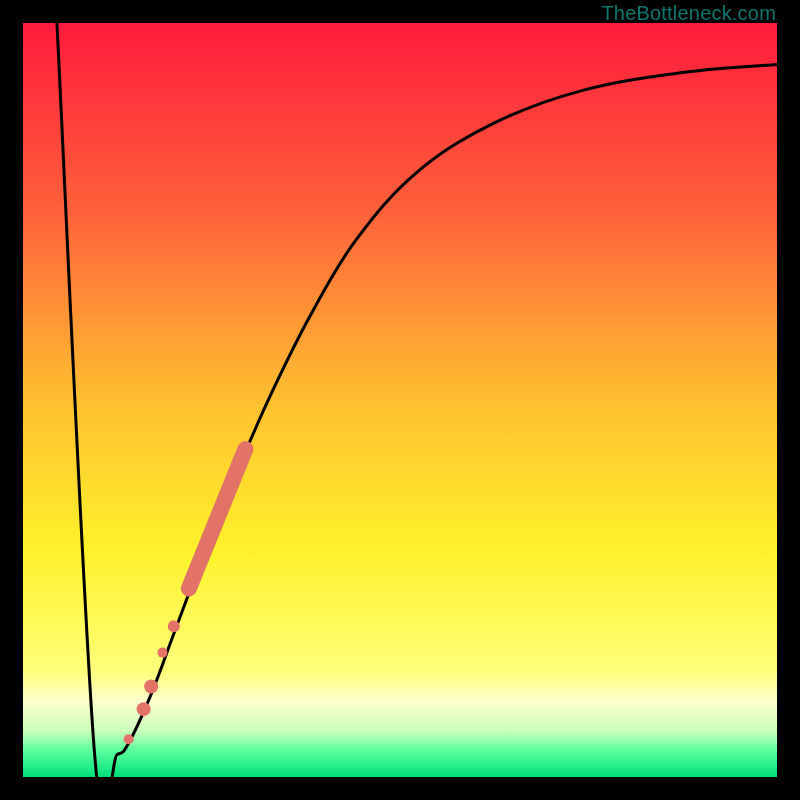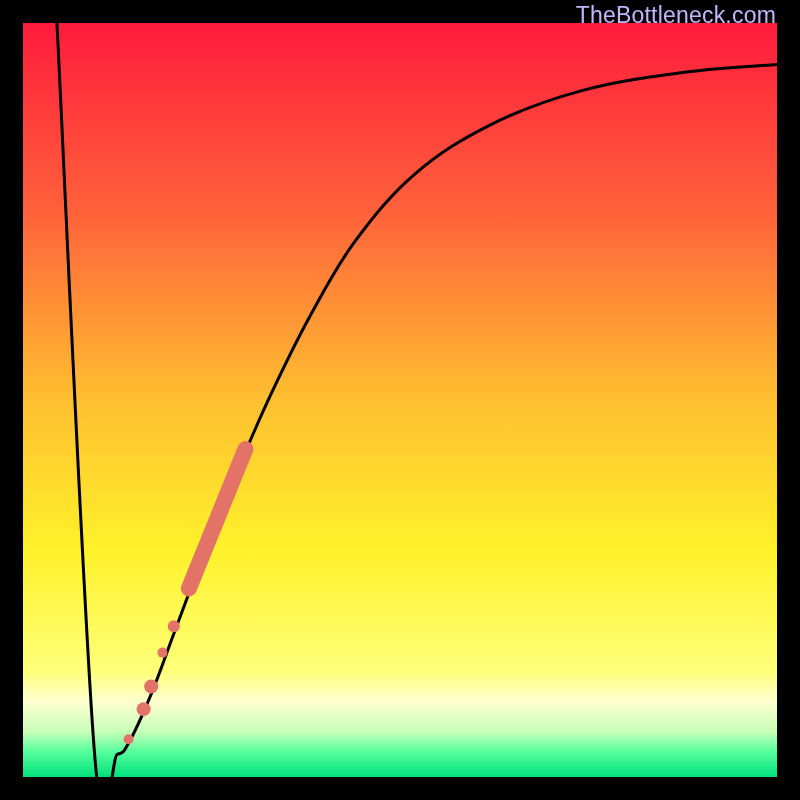--- a/index.html
+++ b/index.html
@@ -22,22 +22,22 @@
     left: 23px;
     top: 23px;
     width: 754px;
     height: 754px;
     overflow: hidden;
   }
   .watermark {
     position: absolute;
     top: 2px;
     right: 24px;
-    color: #c4b5fd;
-    font-size: 23px;
+    color: #0f766e;
+    font-size: 20px;
     font-weight: 500;
     letter-spacing: 0.2px;
     z-index: 10;
   }
   svg {
     display: block;
   }
 </style>
 </head>
 <body>

